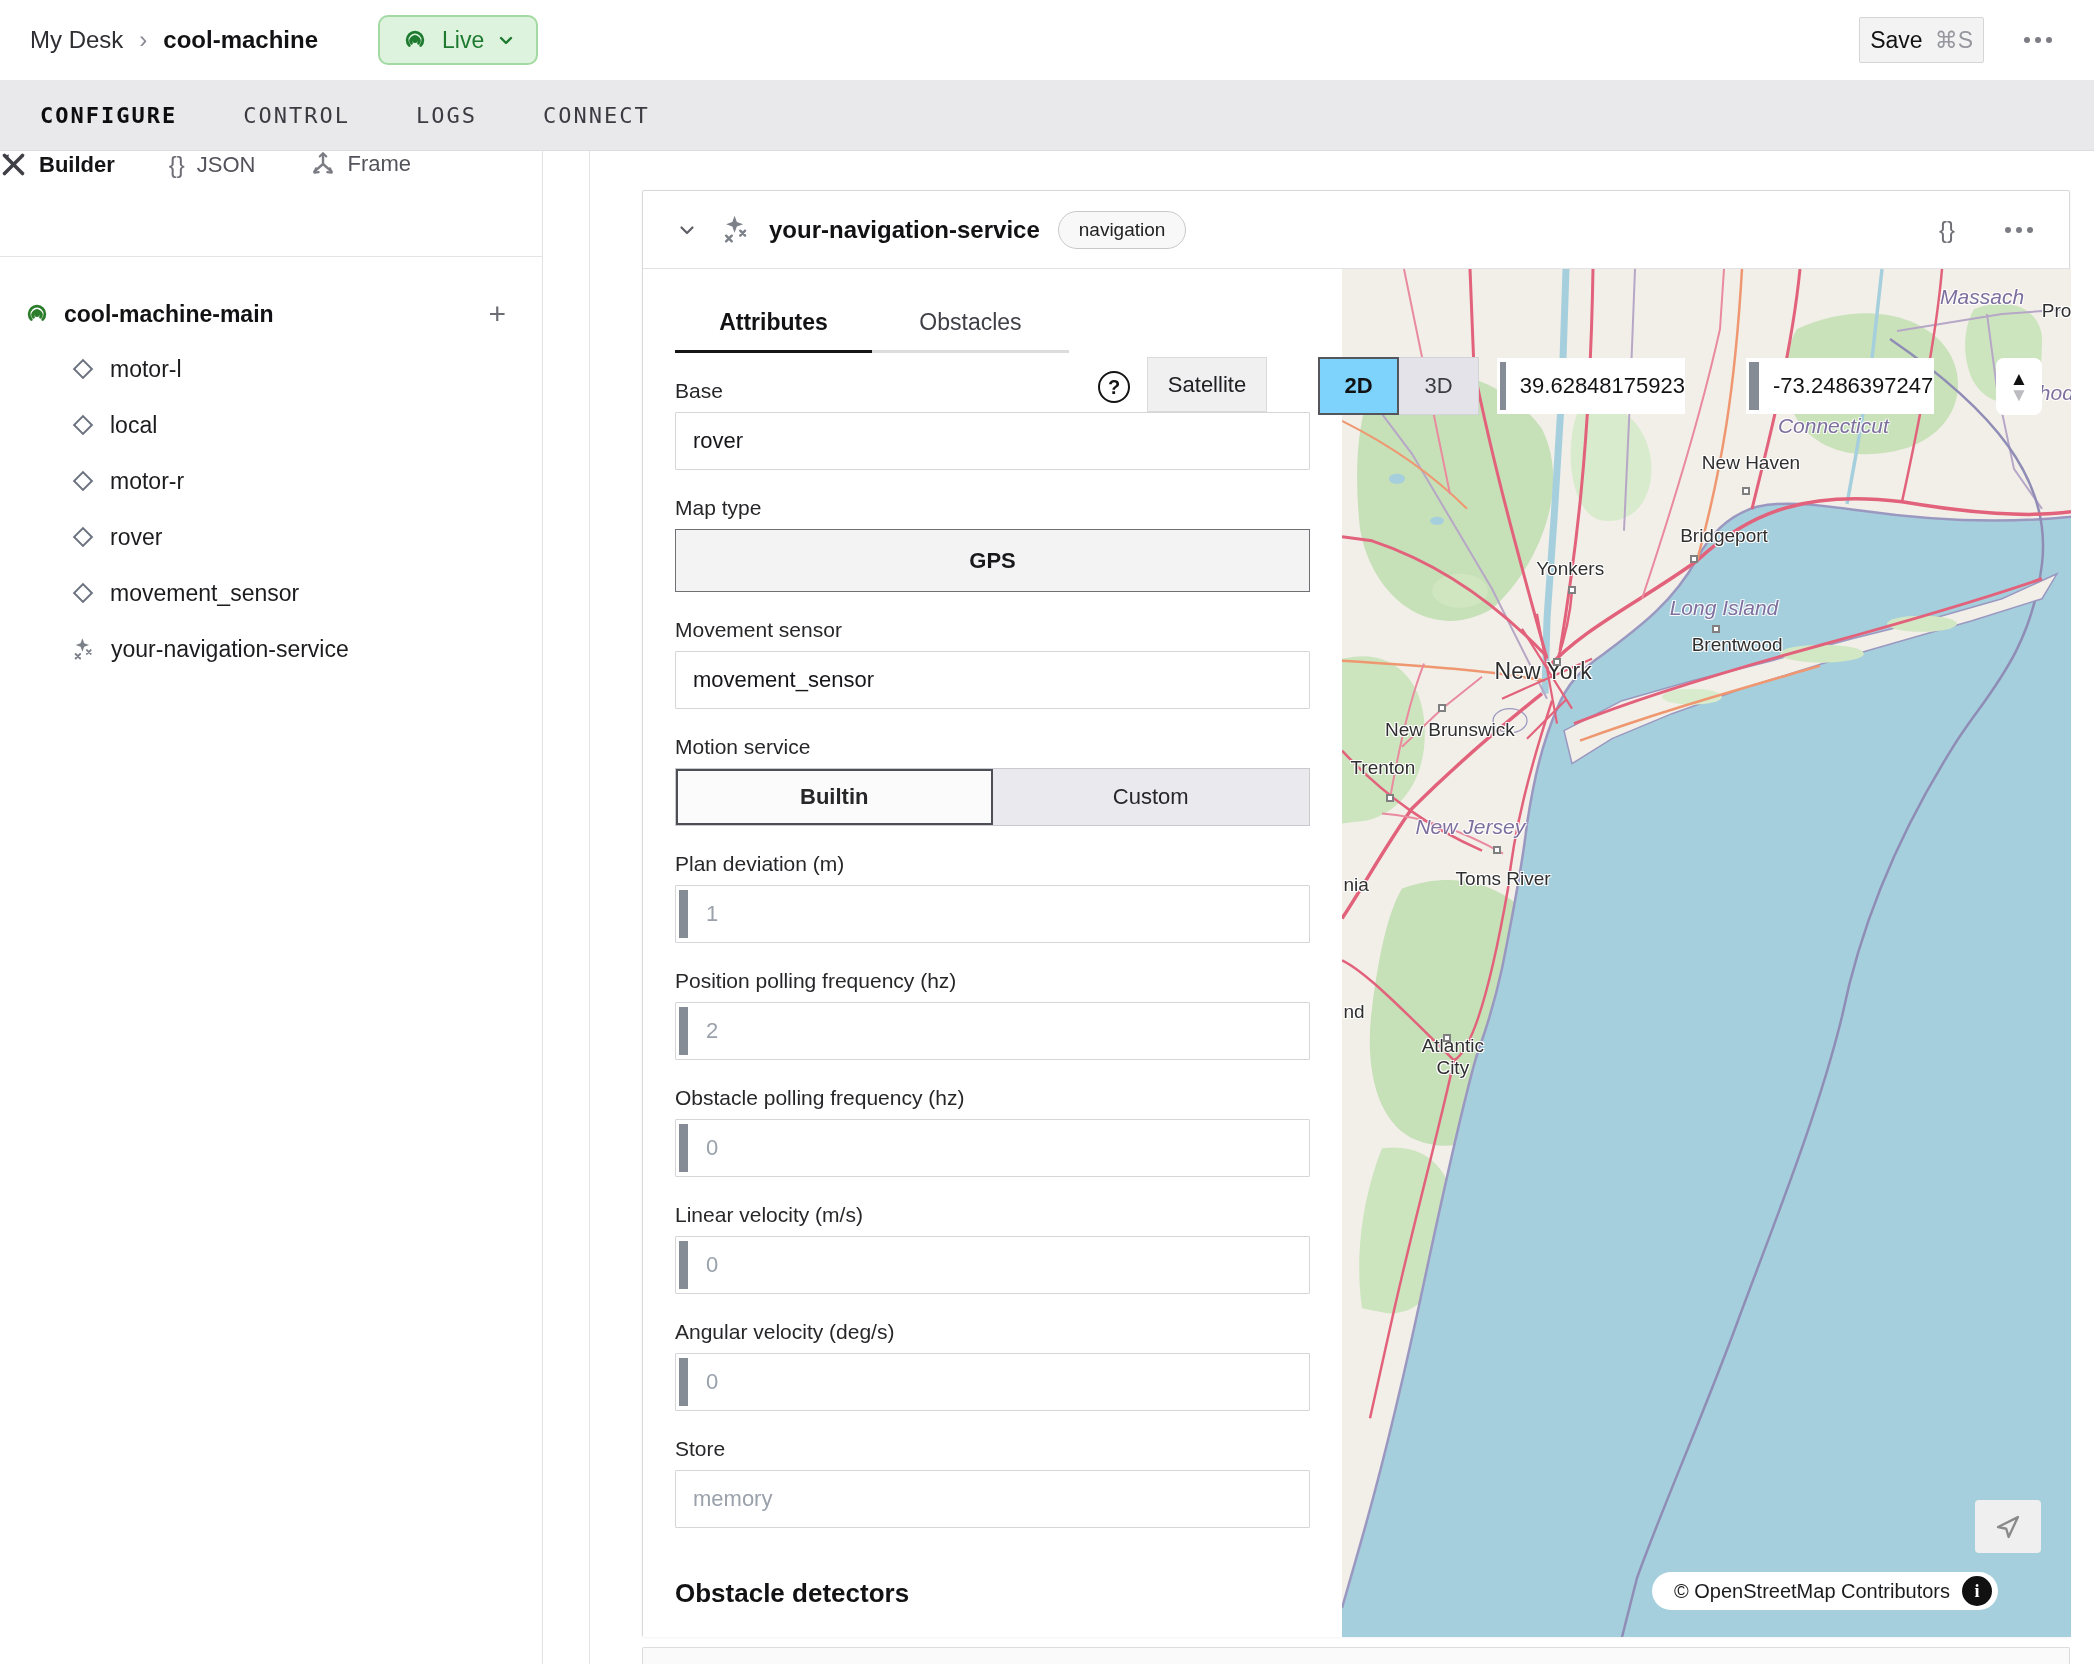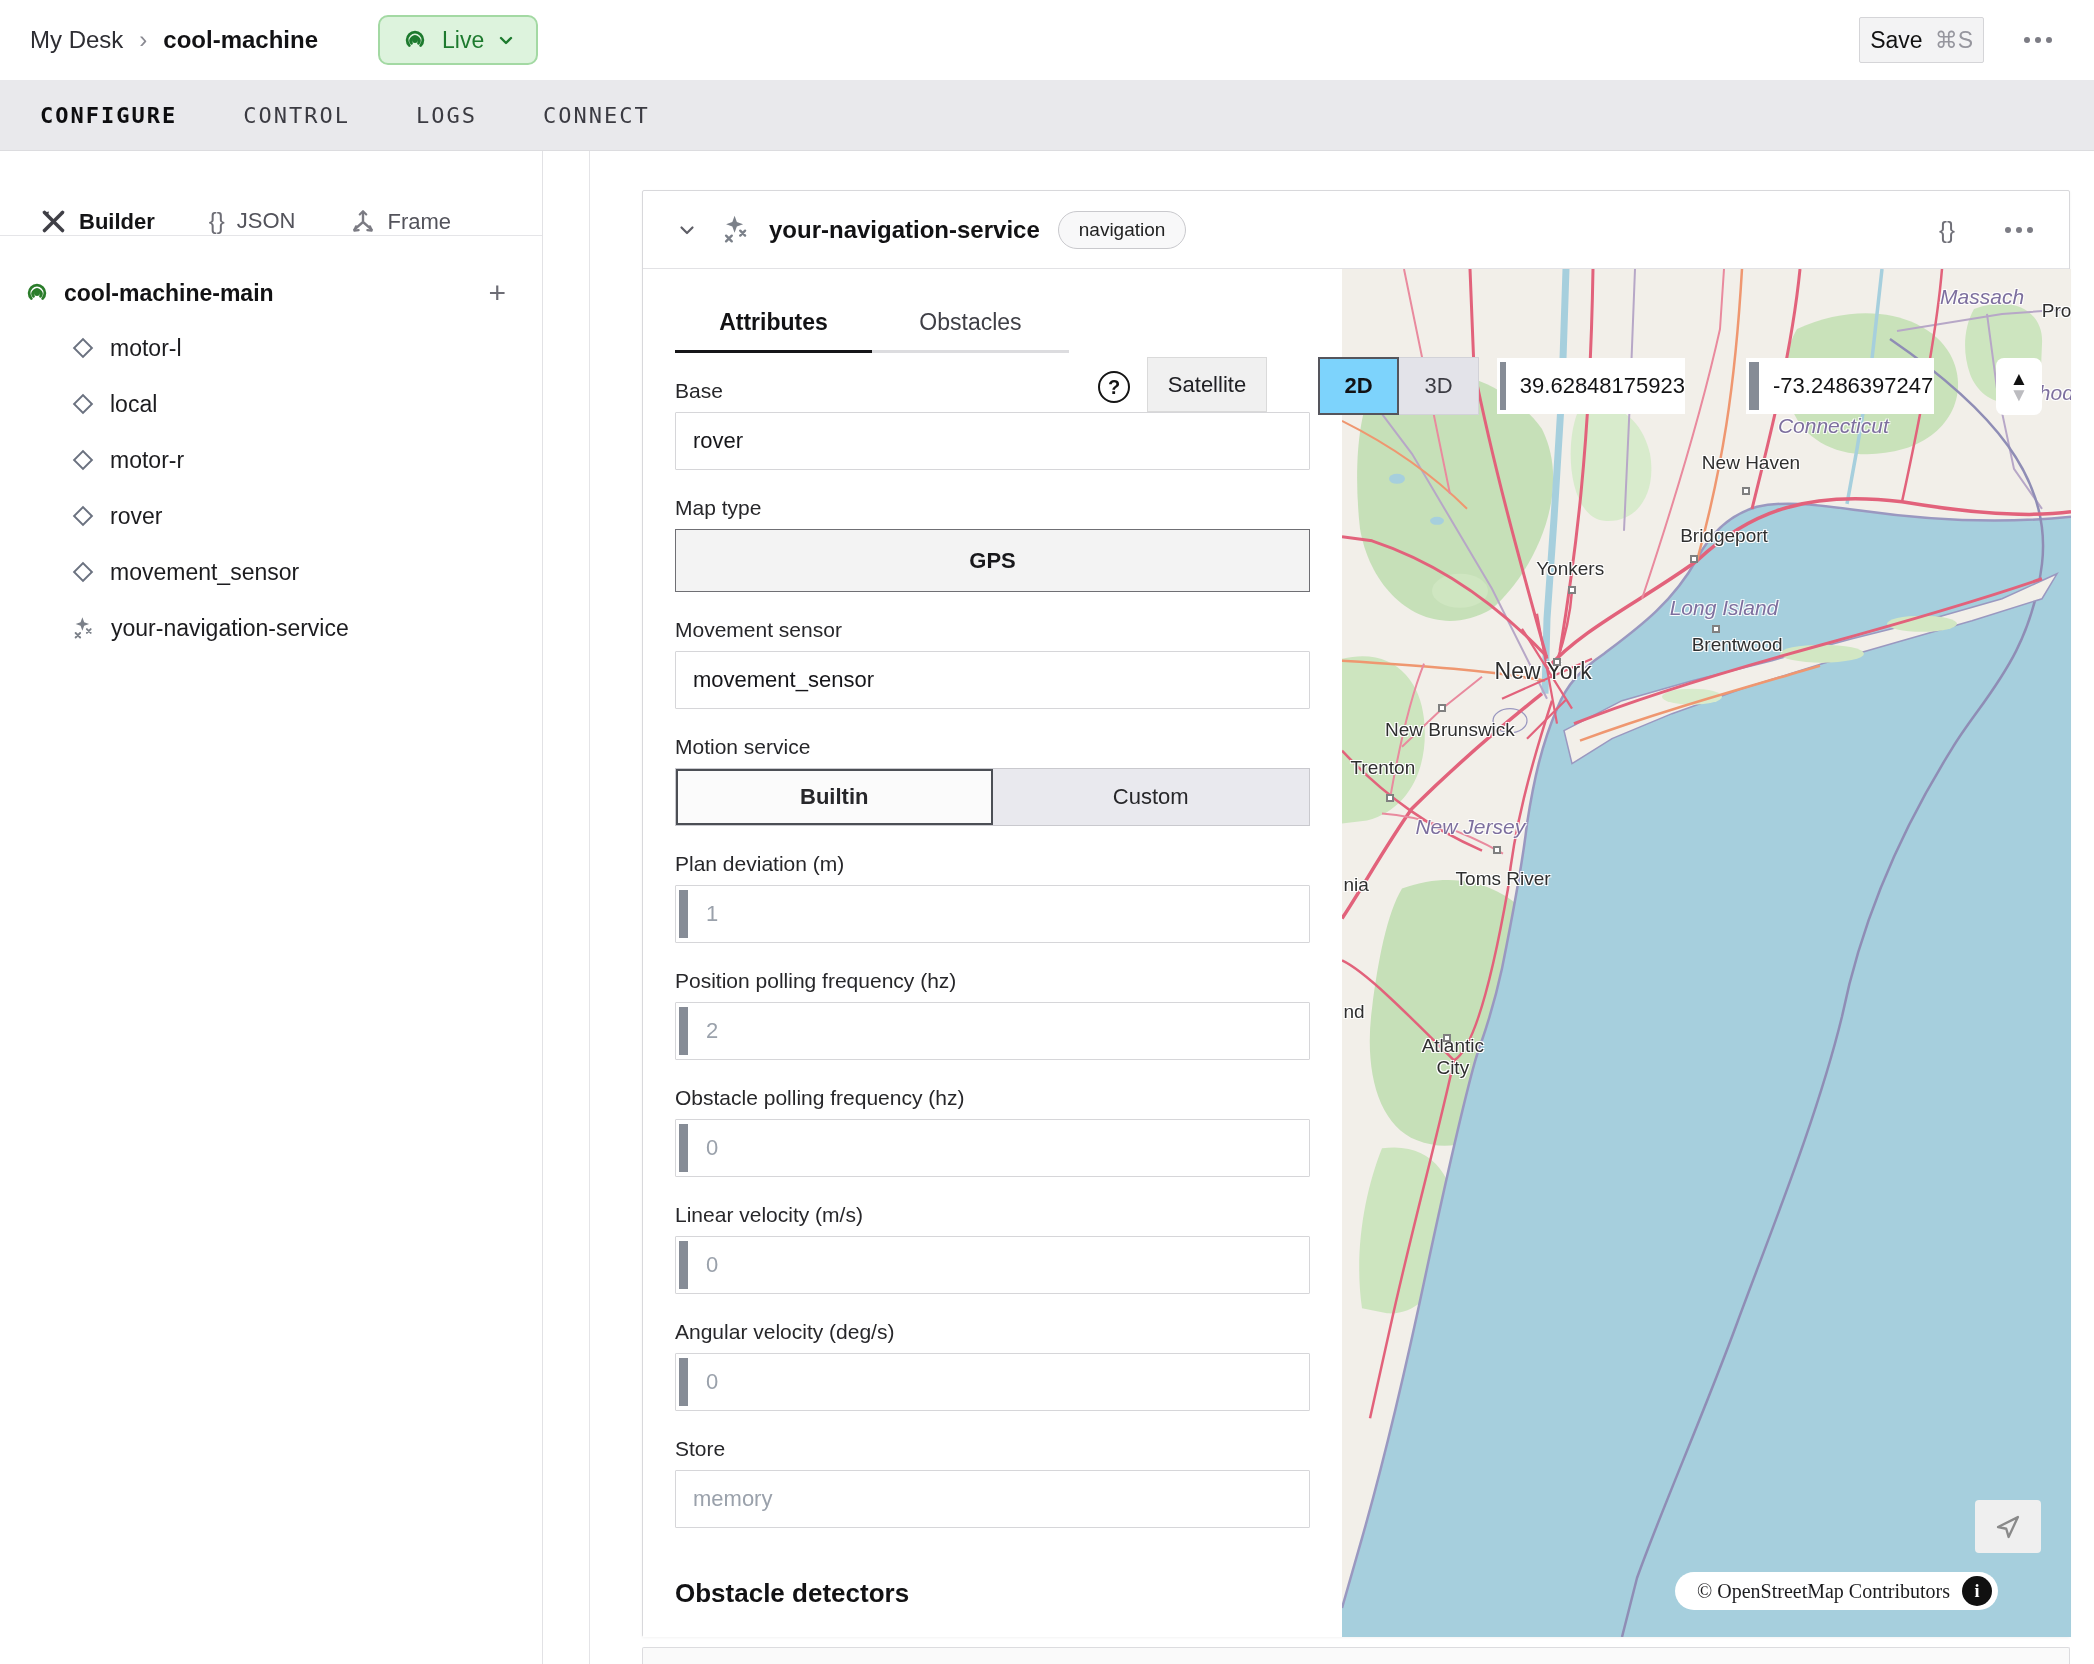--- a/index.html
+++ b/index.html
@@ -29,21 +29,21 @@
   .navtabs { position:absolute; left:0; top:80px; width:2094px; height:71px; background:#e9e9ec;
     display:flex; align-items:center; gap:66px; padding-left:40px; border-bottom:1px solid #dcdcdf; }
   .navtab { font-family:"DejaVu Sans Mono","Liberation Mono",monospace; font-size:22px;
     letter-spacing:2px; color:#3b3b42; cursor:pointer; }
   .navtab.active { font-weight:bold; color:#0d0d0f; }
 
   
   .sidebar { position:absolute; left:0; top:151px; width:543px; height:1513px; background:#fff;
     border-right:1px solid #e2e2e5; }
   .gutter-line { position:absolute; left:589px; top:151px; width:1px; height:1513px; background:#e4e4e7; }
-  .mode-tabs { height:85px; display:flex; align-items:flex-end; gap:54px; padding-left:40px;
+  .mode-tabs { height:106px; display:flex; align-items:flex-start; gap:54px; 
     border-bottom:1px solid #e5e5e8; }
   .mode-tab { display:flex; align-items:center; gap:12px; cursor:pointer; }
   .mode-tab .mt-label { font-size:22px; color:#53535b; }
   .mode-tab.active .mt-label { font-weight:bold; color:#141416; }
   .mode-tab .braces-glyph { font-size:24px; color:#6d6d75; font-weight:500; }
   .tree { padding-top:30px; }
   .tree-root-row { display:flex; align-items:center; height:54px; padding:0 36px 0 22px; cursor:pointer; }
   .tree-root-label { font-size:23px; font-weight:bold; color:#121214; margin-left:12px; flex:1; }
   .tree-plus { font-size:30px; color:#6d6d75; font-weight:300; cursor:pointer; line-height:1; }
   .tree-item { display:flex; align-items:center; height:56px; padding-left:70px; cursor:pointer; }
@@ -99,21 +99,21 @@
   .map-state-label { position:absolute; transform:translate(-50%,-50%); font-size:21px; font-style:italic;
     color:#7d6f9e; white-space:pre;
     text-shadow:-1px -1px 0 rgba(255,255,255,.8),1px -1px 0 rgba(255,255,255,.8),-1px 1px 0 rgba(255,255,255,.8),1px 1px 0 rgba(255,255,255,.8); }
   .map-state-label.edge { transform:translate(0,-50%); }
   .city-dot { position:absolute; width:8px; height:8px; background:#fff; border:2px solid #808080;
     transform:translate(-50%,-50%); }
   .locate-btn { position:absolute; right:30px; bottom:84px; width:66px; height:53px; background:#efefef;
     border:none; border-radius:4px; display:flex; align-items:center; justify-content:center; cursor:pointer; }
   .attribution { position:absolute; right:73px; bottom:27px; height:38px; background:#fff;
     border-radius:999px; display:flex; align-items:center; padding:0 6px 0 22px; gap:12px; }
-  .attribution .attr-text { font-size:20px; color:#1c1c1f;font-family:Liberation Serif, serif; }
+  .attribution .attr-text { font-size:20px; color:#1c1c1f; }
   .info-circle { width:30px; height:30px; border-radius:50%; background:#111; color:#fff;
     display:flex; align-items:center; justify-content:center; font-size:18px; font-weight:bold;
     font-family:"Liberation Serif","DejaVu Serif",serif; cursor:pointer; }
 
   
   .overlay-controls { position:absolute; left:0; top:99px; width:1428px; height:0; }
   .help-btn { position:absolute; left:455px; top:3px; width:32px; height:32px; border:2.5px solid #141414;
     border-radius:50%; background:#fff0; display:flex; align-items:center; justify-content:center;
     font-size:20px; font-weight:bold; color:#141414; cursor:pointer; }
   .satellite-btn { position:absolute; left:504px; top:-11px; width:120px; height:55px; background:#f0f0f0;

